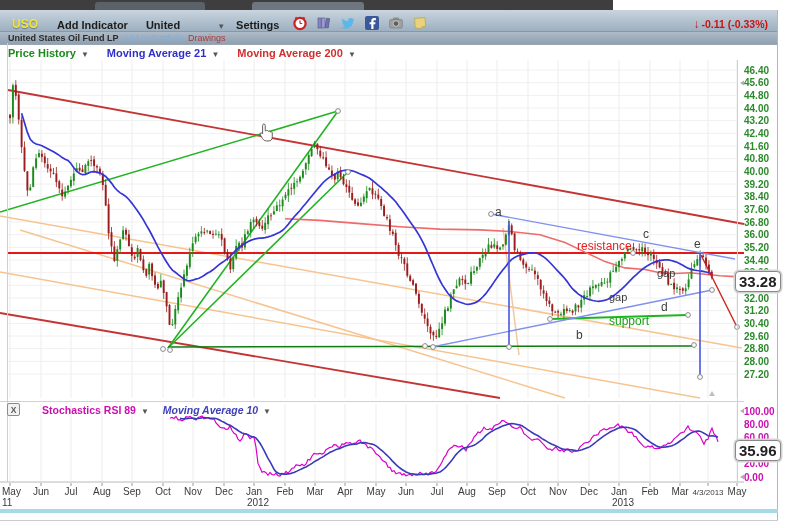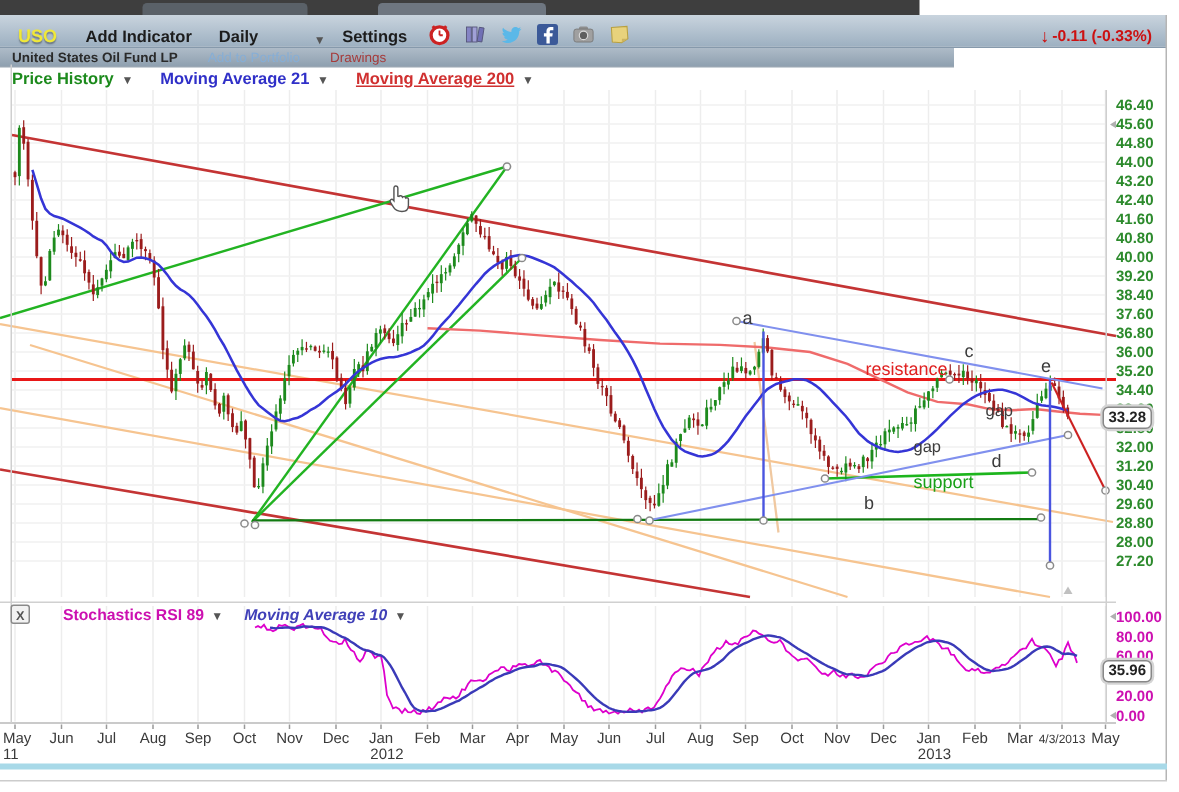--- a/index.html
+++ b/index.html
@@ -13,54 +13,54 @@
            background:linear-gradient(#c9d4de,#9db0c1);border-bottom:1px solid #8699ab;
            display:flex;align-items:flex-end;font-size:11px;color:#1c1c1c;font-weight:bold;}
   .toolbar .sym{color:#f0e838;margin:0 10px 0 12px;font-size:12px;text-shadow:0 1px 1px rgba(0,0,0,.35);}
   .tb-item{margin:0 9px;cursor:default;}
   .caret{font-size:8px;color:#555;margin:0 2px;}
   .tb-gap{width:26px;}
   .tb-icons{display:flex;align-items:center;gap:8px;margin-left:4px;}
   .tb-icons span{display:inline-flex;width:16px;height:16px;}
   .chg{margin-left:auto;margin-right:10px;color:#cc1111;font-size:10.5px;display:flex;align-items:center;gap:2px;}
   .chg .dn{font-size:12px;font-weight:bold;}
-  .infobar{position:absolute;left:0;top:32px;width:636px;height:12px;
+  .infobar{position:absolute;left:0;top:32px;width:778px;height:12px;
            background:linear-gradient(#aebbc8,#8fa0b0);border-bottom:1px solid #98a5b2;
-           display:flex;align-items:center;font-size:9px;gap:20px;}
+           display:flex;align-items:center;font-size:9px;gap:4px;}
   .infobar .name{color:#2a2a2a;font-weight:bold;margin-left:8px;}
   .infobar .port{color:#86aed6;}
   .infobar .draw{color:#a53b3b;}
   .legend{position:absolute;left:8px;top:46px;height:13px;display:flex;gap:16px;
           font-size:11px;font-weight:bold;align-items:center;z-index:2;}
-  .legend .ph{color:#1c8a1c;margin-top:39px;} .legend .m21{color:#3030c8;} .legend .m200{color:#d03030;text-decoration:underline;}
+  .legend .ph{color:#1c8a1c;margin-top:39px;} .legend .m21{color:#3030c8;} .legend .m200{color:#d03030;}
   .ind-header{position:absolute;left:7px;top:403px;height:13px;display:flex;gap:12px;
           font-size:10.5px;font-weight:bold;align-items:center;z-index:2;}
   .ind-header .xbox{width:11px;height:11px;border:1px solid #8a8a8a;background:#f2f2f2;color:#555;
           font-size:8.5px;display:flex;align-items:center;justify-content:center;border-radius:2px;
           text-transform:uppercase;}
   .ind-header .st{color:#cc10b0;padding-left:10px;} .ind-header .mv{color:#4040b8;font-style:italic;}
   .bubble{position:absolute;background:#fff;border:1px solid #888;box-shadow:0 0 0 1.5px #d4d4d4;
-          border-radius:4px;font-size:10px;font-weight:bold;color:#222;padding:1px 3px;z-index:3;}
+          border-radius:4px;font-size:15px;font-weight:bold;color:#222;padding:1px 3px;z-index:3;}
   svg#plot{position:absolute;left:0;top:0;z-index:1;}
   .rborder{position:absolute;left:777px;top:10px;width:1px;height:510px;background:#b5b5b5;}
   .bborder{position:absolute;left:0;top:520px;width:778px;height:1px;background:#cccccc;}
 </style>
 </head>
 <body>
 
 <div class="screen">
   <div class="topstrip">
     <div class="tab t1"></div>
     <div class="tab t2"></div>
   </div>
 
   <div class="toolbar">
     <span class="sym">USO</span>
     <span class="tb-item">Add Indicator</span>
-    <span class="tb-item">Daily</span>
+    <span class="tb-item">United</span>
     <span class="tb-gap"></span>
     <span class="caret">▼</span>
     <span class="tb-item">Settings</span>
     <span class="tb-icons">
       <span>
         <svg viewBox="0 0 16 16">
             <circle cx="8" cy="8.5" r="5.6" fill="#fff" stroke="#cc2222" stroke-width="2.2"></circle>
             <path d="M8 8.5 L8 5.4 M8 8.5 L10.2 8.5" stroke="#cc2222" stroke-width="1.2" fill="none"></path>
             <path d="M3.2 3.6 L4.8 2.4 M12.8 3.6 L11.2 2.4" stroke="#cc2222" stroke-width="1.6"></path>
           </svg>

